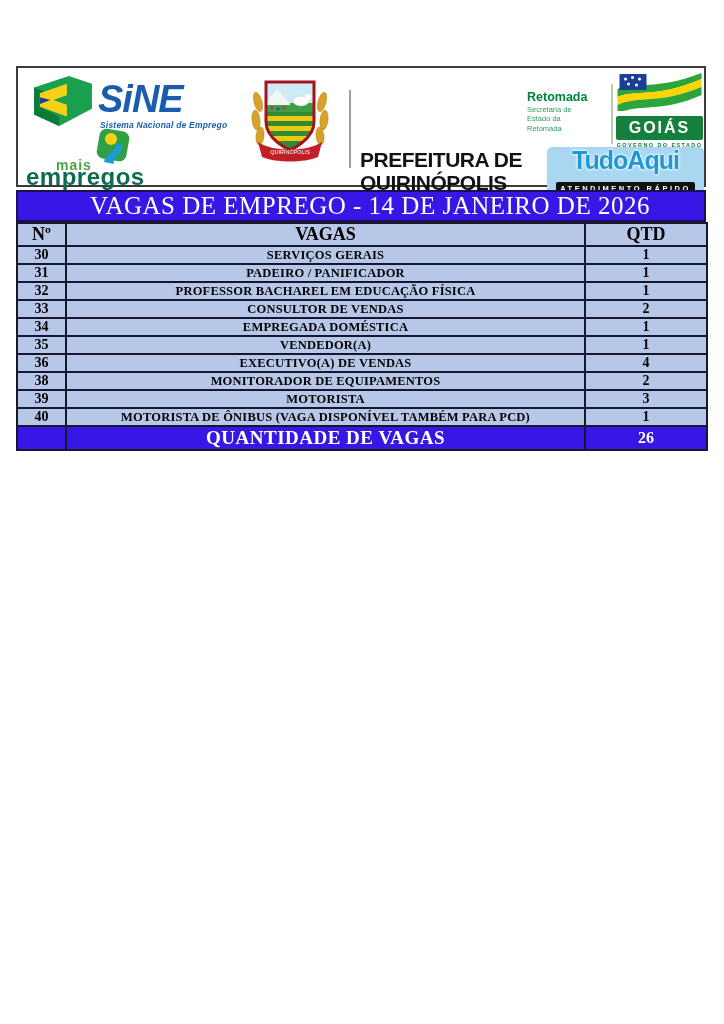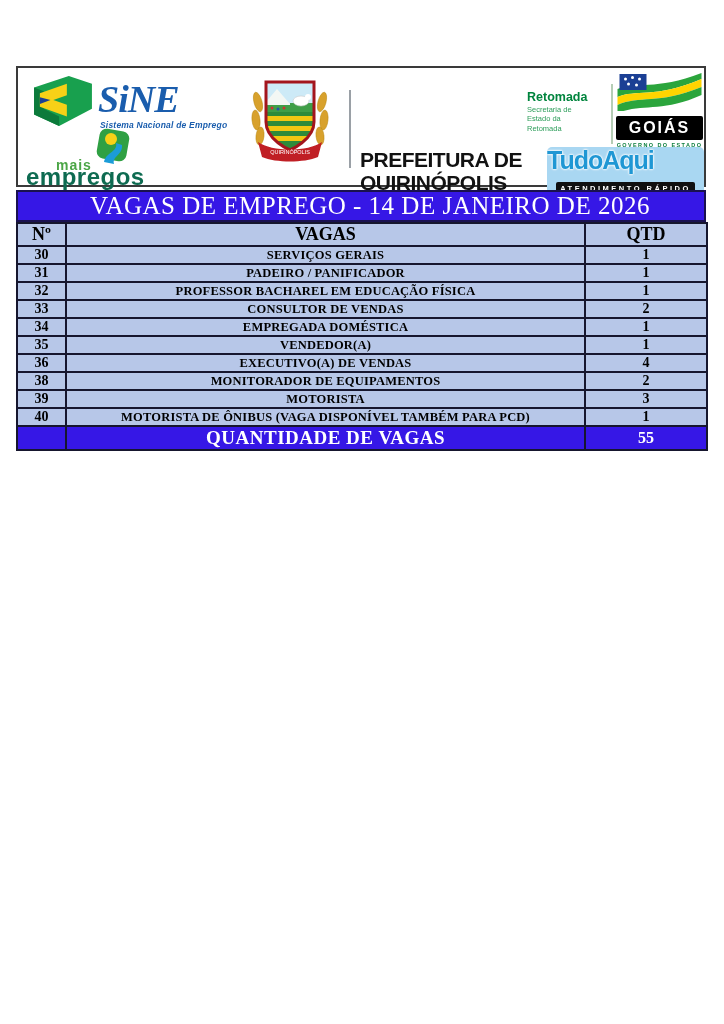--- a/index.html
+++ b/index.html
@@ -17,21 +17,20 @@
     width: 690px; height: 121px;
     border: 2px solid #3a3a3a;
     background: #fff;
   }
   .abs { position: absolute; }
 
   .sine-text {
     font-weight: 800; font-style: italic;
     font-size: 38px; color: #1a5dad; letter-spacing: -1px;
     line-height: 1;
-    font-family: Liberation Serif, serif;
   }
   .sine-sub {
     font-weight: 700; font-style: italic;
     font-size: 8.5px; color: #1a5dad; letter-spacing: .2px;
   }
 
   .mais-word1 { font-weight: 700; font-size: 14px; color: #4ba546; letter-spacing: 1px; line-height: 1; }
   .mais-word2 { font-weight: 700; font-size: 24px; color: #0e6b51; letter-spacing: .5px; line-height: 1; }
 
   .vdivider { background: #9aa0a6; width: 2px; }
@@ -41,29 +40,29 @@
     font-weight: 700; font-size: 21px; color: #121212;
     line-height: 1.1; letter-spacing: -0.5px; margin-top: 42px;
   }
 
   .retomada { width: 80px; }
   .retomada-title { font-weight: 800; font-size: 12.5px; color: #00843d; line-height: 1.2; }
   .retomada-sub { font-size: 7.5px; color: #2e9e5b; line-height: 1.25; }
 
   .goias-box { width: 87px; text-align: center; }
   .goias-green {
-    margin-top: 1px; height: 24px; background: #000000; border-radius: 2px;
+    margin-top: 1px; height: 24px; background: #15803d; border-radius: 2px;
     display: flex; align-items: center; justify-content: center;
   }
   .goias-name { color: #fff; font-weight: 800; font-size: 16px; letter-spacing: 2px; }
   .goias-sub { margin-top: 2px; font-size: 5.5px; font-weight: 700; color: #0c7e3e; letter-spacing: 1.4px; }
 
   .tudoaqui {
     width: 157px; height: 48px; background: #a9d7f2; border-radius: 5px;
-    display: flex; align-items: flex-start; justify-content: flex-start;
+    display: flex; align-items: flex-start; justify-content: center;
   }
   .tudoaqui-text {
     font-weight: 800; font-size: 25px; line-height: 1.05; letter-spacing: -1px;
     color: #1f97d4;
     text-shadow: 0 0 2px #fff, 0 0 2px #fff, 0 0 3px #fff;
   }
   .tudoaqui-bar {
     position: absolute; bottom: 1px; left: 9px; right: 9px; height: 12px;
     background: #101010; border-radius: 2px;
     color: #fff; font-size: 7.5px; font-weight: 700; letter-spacing: 2.5px;
@@ -273,16 +272,16 @@
     <td class="qtd">3</td>
   </tr>
   <tr>
     <td class="num">40</td>
     <td class="vaga">MOTORISTA DE ÔNIBUS (VAGA DISPONÍVEL TAMBÉM PARA PCD)</td>
     <td class="qtd">1</td>
   </tr>
   <tr class="total">
     <td></td>
     <td class="total-label">QUANTIDADE DE VAGAS</td>
-    <td class="total-value">55</td>
+    <td class="total-value">26</td>
   </tr>
 </tbody>
   </table>
 
 </body></html>

